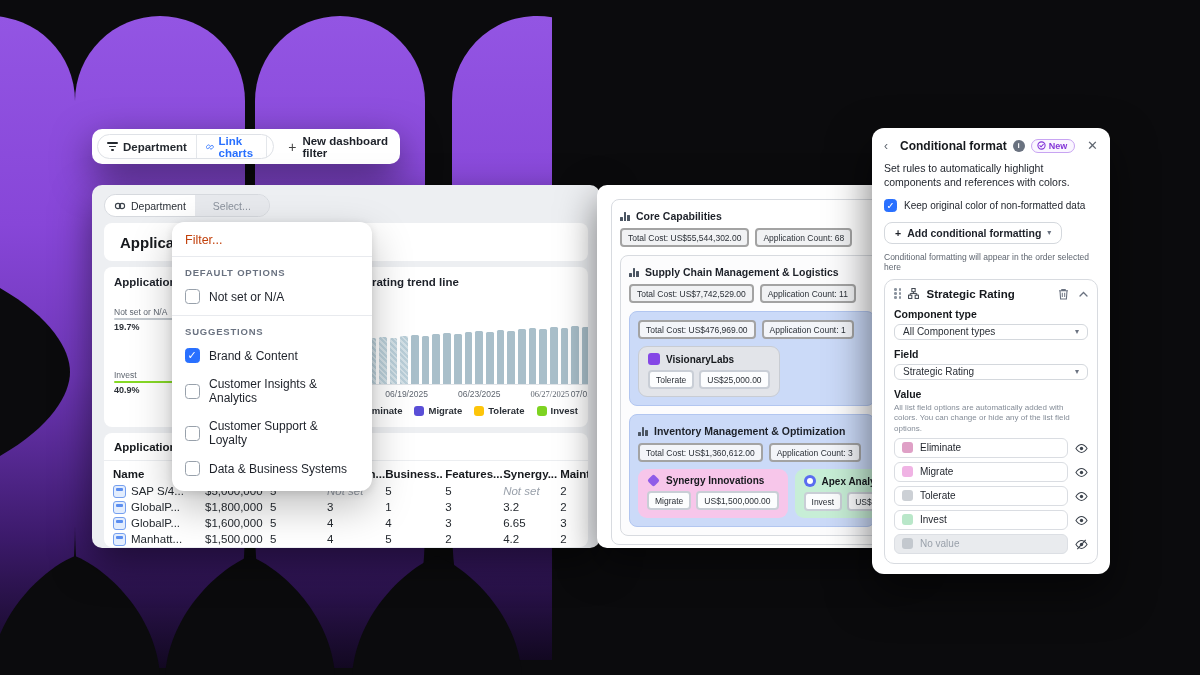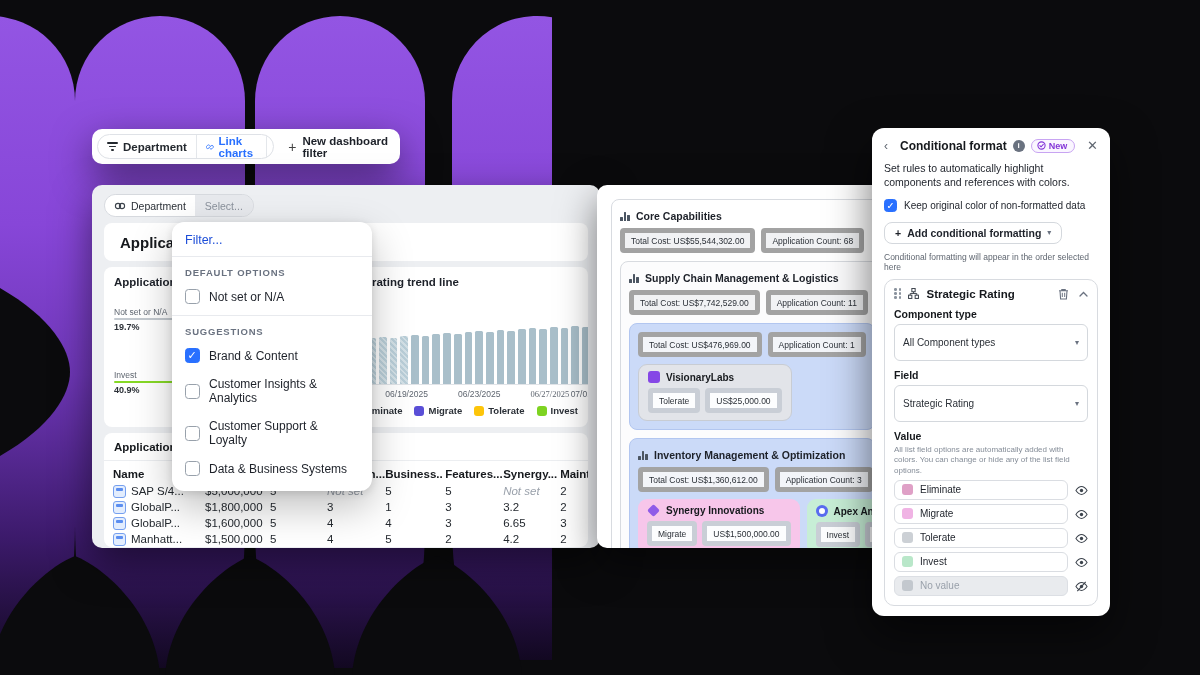--- a/index.html
+++ b/index.html
@@ -22,21 +22,21 @@
   .tb-plus { font-size:14px; font-weight:normal; color:#444; }
   .filter-ico { display:inline-block; width:11px; }
   .filter-ico i { display:block; height:1.6px; background:#24292f; border-radius:1px; margin:2px auto; }
   .filter-ico i:nth-child(1){width:11px;} .filter-ico i:nth-child(2){width:7px;} .filter-ico i:nth-child(3){width:3px;}
 
   
   .left-panel { left:92px; top:185px; width:508px; height:363px; background:#edeff2; overflow:hidden; }
   .lp-top { padding:9px 12px 6px; }
   .dep-pill { display:inline-flex; height:23px; border:1px solid #d6d9de; border-radius:13px; overflow:hidden; font-size:10.5px; }
   .dep-seg1 { display:flex; align-items:center; gap:5px; background:#fff; padding:0 9px; color:#2b3037; }
-  .dep-seg2 { display:flex; align-items:center; background:#e7e9ed; padding:0 10px; color:#8a919c; }
+  .dep-seg2 { display:flex; align-items:center; background:#e7e9ed; padding:0 18px; color:#8a919c; }
   .lp-card { background:#fff; border-radius:8px; margin:0 12px 6px; position:relative; }
   .lp-title-card { height:38px; display:flex; align-items:center; padding:0 16px; font-size:15px; font-weight:bold; color:#16191d; }
   .chart-card { height:160px; overflow:hidden; }
   .chart-title { position:absolute; top:9px; font-size:11.5px; font-weight:bold; color:#1d2129; }
   .chart-title.l { left:10px; } .chart-title.r { left:268px; }
   .serie { position:absolute; left:10px; width:96px; }
   .serie .nm { font-size:8.5px; color:#5f6670; }
   .serie .ln { height:2px; border-radius:1px; margin:1px 0 2px; }
   .serie .pct { font-size:9px; font-weight:bold; color:#2b3037; }
   .bars { position:absolute; left:104px; top:60px; width:382px; height:58px; display:flex; align-items:flex-end; gap:3px; border-bottom:1px solid #e1e4e8; }
@@ -53,37 +53,37 @@
   table.costs th { text-align:left; font-size:11.5px; color:#16191d; padding:3px 0 3px 0; font-weight:bold; }
   table.costs td { font-size:11.5px; color:#24292f; padding:1.5px 0; }
   table.costs .notset { color:#9aa1ab; font-style:italic; }
   .name-cell { display:flex; gap:5px; }
   .app-ico { width:13px; height:13px; border-radius:3px; background:#e3edfd; border:1px solid #76a0ef; position:relative; flex:none; }
   .app-ico::after { content:""; position:absolute; left:2px; top:2px; width:7px; height:3px; background:#5b8ef0; border-radius:1px; }
 
   
   .dropdown { position:absolute; left:172px; top:222px; width:200px; border-radius:12px; background:#fff;
     box-shadow:0 16px 40px rgba(0,0,0,.25), 0 2px 8px rgba(0,0,0,.12); z-index:8; padding-bottom:8px; }
-  .dd-filter { padding:11px 13px 9px; font-size:12.5px; color:#1d4ed8; border-bottom:1px solid #e8eaee; }
+  .dd-filter { padding:11px 13px 9px; font-size:12.5px; color:#c2410c; border-bottom:1px solid #e8eaee; }
   .dd-sect { font-size:9.5px; letter-spacing:.8px; font-weight:bold; color:#6a7280; padding:10px 13px 4px; }
   .dd-row { display:flex; align-items:center; gap:9px; padding:7px 13px; font-size:12px; color:#1d2129; cursor:pointer; }
   .cbx { width:15px; height:15px; border:1.5px solid #98a1ab; border-radius:3.5px; background:#fff; flex:none; position:relative; }
   .cbx.on { background:#2970ff; border-color:#2970ff; }
   .cbx.on::after { content:"✓"; position:absolute; left:1.5px; top:-0.5px; color:#fff; font-size:11px; }
   .dd-div { border-top:1px solid #e8eaee; margin-top:4px; }
 
   
   .mid-panel { left:597px; top:185px; width:310px; height:363px; overflow:hidden; padding:14px; z-index:2; }
   .cap-card { border:1px solid #d8dbe0; border-radius:8px; padding:8px; background:#fff; }
   .cap-card + .cap-card, .cap-children > .cap-card { margin-top:8px; }
   .cap-card.tone-white2 { background:#fcfcfd; }
   .cap-card.tone-blue { background:#cbdaf8; border-color:#b2c6f0; }
   .cap-head { display:flex; align-items:center; gap:6px; font-size:10.5px; font-weight:bold; color:#1d2129; padding:2px 0 6px; }
   .cap-badges { display:flex; gap:6px; flex-wrap:nowrap; }
-  .badge { background:#f1f2f4; border:5px solid #a3a3a3; border-radius:4px; font-size:8.5px; color:#2b3037; padding:2.5px 6px; white-space:nowrap; }
+  .badge { background:#f1f2f4; border:2px solid #a3a3a3; border-radius:4px; font-size:8.5px; color:#2b3037; padding:2.5px 6px; white-space:nowrap; }
   .tone-blue .badge { background:#f3f5f9; }
   .apps-row { display:flex; gap:7px; margin-top:7px; }
   .app-card { border-radius:9px; padding:6px 9px 7px; flex:none; }
   .app-card.tone-gray { background:#e2e4e9; border:1px solid #c8ccd3; }
   .app-card.tone-pink { background:#f7c6ea; }
   .app-card.tone-green { background:#c7eed6; }
   .app-head { display:flex; align-items:center; gap:6px; font-size:10px; font-weight:bold; color:#16191d; padding-bottom:5px; }
   .app-badges { display:flex; gap:5px; }
   .app-badges .badge { background:#fcfdfe; border-color:#c9ced6; }
   .cap-ico { width:10px; height:9px; display:flex; align-items:flex-end; gap:1px; flex:none; }
@@ -109,21 +109,21 @@
   .cbx.sm.on::after { font-size:9.5px; left:1.5px; top:0; }
   .cf-addbtn { display:inline-flex; align-items:center; gap:6px; border:1px solid #d4d8dd; border-radius:8px; padding:4px 10px; font-size:10.5px; font-weight:bold; color:#1d2129; margin-top:10px; background:#fff; }
   .cf-order { font-size:8.5px; color:#5f6670; margin-top:8px; }
   .rule-card { border:1px solid #d8dbe0; border-radius:10px; margin-top:7px; padding:8px 9px 9px; }
   .rule-head { display:flex; align-items:center; gap:6px; }
   .drag { display:grid; grid-template-columns:3px 3px; gap:1.5px; }
   .drag i { width:2.5px; height:2.5px; border-radius:50%; background:#8b939e; }
   .rule-title { font-size:11.5px; font-weight:bold; color:#16191d; margin-left:2px; }
   .rule-acts { margin-left:auto; display:flex; align-items:center; gap:10px; color:#6a7280; }
   .fld-label { font-size:10.5px; font-weight:bold; color:#16191d; margin-top:8px; }
-  .sel { display:flex; align-items:center; justify-content:space-between; border:1px solid #d4d8dd; border-radius:6px; height:37px; padding:0 8px; font-size:10px; color:#2b3037; margin-top:4px; background:#fff; }
+  .sel { display:flex; align-items:center; justify-content:space-between; border:1px solid #d4d8dd; border-radius:6px; height:16px; padding:0 8px; font-size:10px; color:#2b3037; margin-top:4px; background:#fff; }
   .sel .chev { color:#6a7280; font-size:8px; }
   .val-help { font-size:8px; line-height:1.3; color:#858d98; margin-top:3px; }
   .opt-row { display:flex; align-items:center; gap:7px; margin-top:4px; }
   .opt-box { flex:1; display:flex; align-items:center; gap:7px; border:1px solid #dadde2; border-radius:6px; height:20px; padding:0 7px; background:#fff; }
   .opt-sw { width:11px; height:11px; border-radius:3px; }
   .opt-lbl { font-size:10px; color:#1d2129; }
   .opt-row.disabled .opt-box { background:#e9ebee; border-style:solid; border-color:#dcdfe4; }
   .opt-row.disabled .opt-lbl { color:#9aa1ab; }
   .eye { width:13px; height:13px; flex:none; }
 </style>

